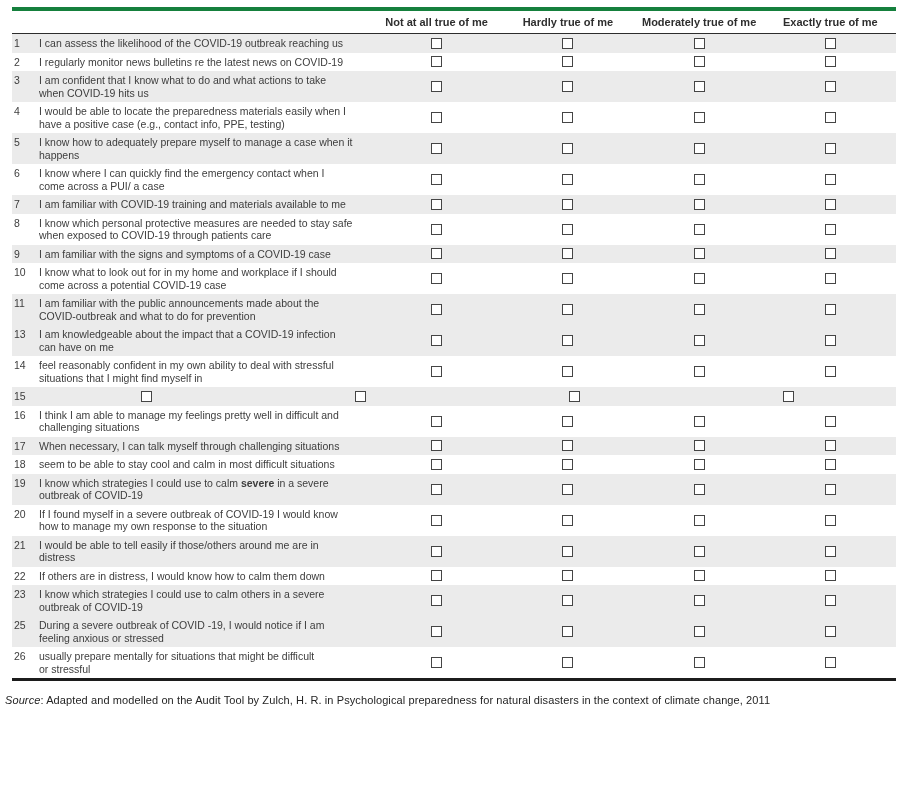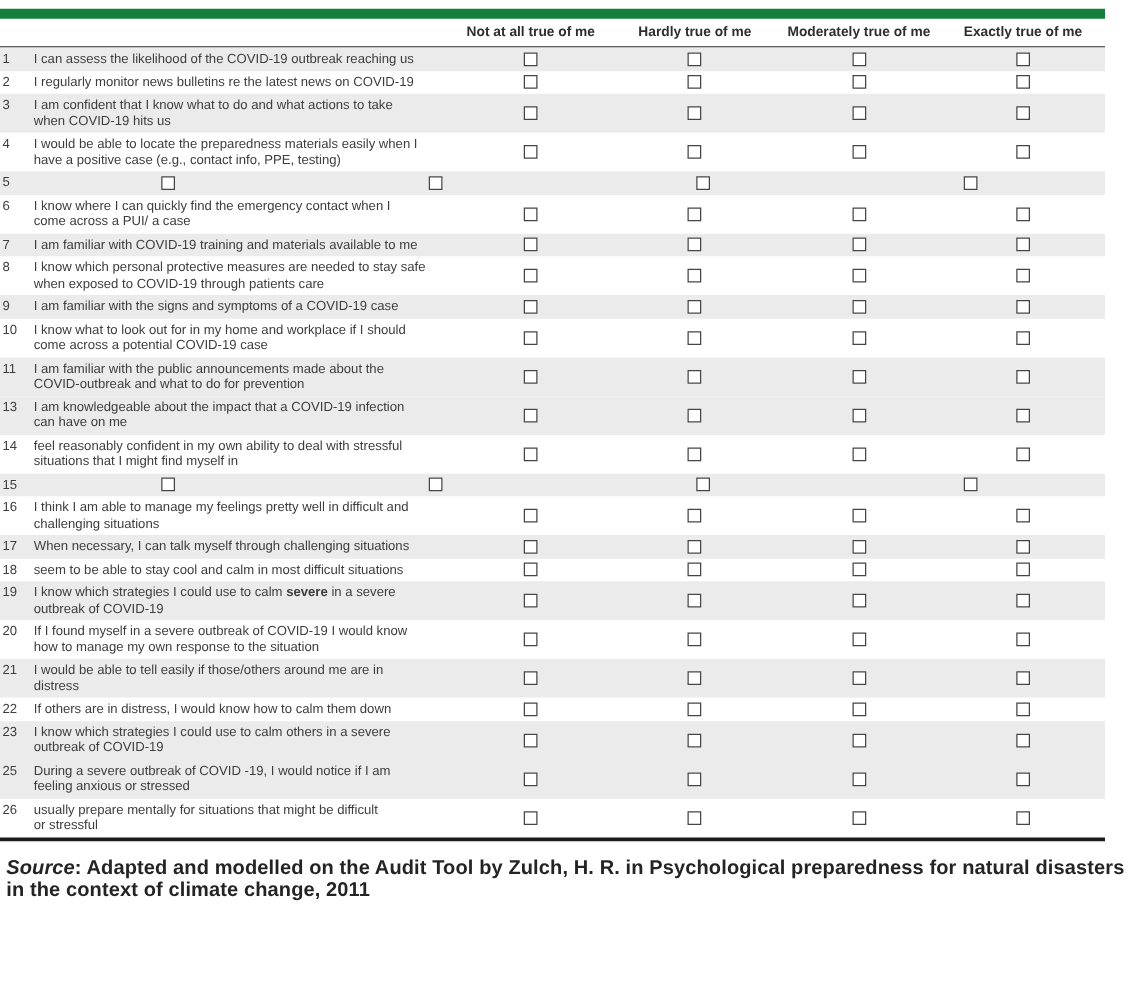--- a/index.html
+++ b/index.html
@@ -13,23 +13,23 @@
     -webkit-font-smoothing: antialiased;
   }
   .page {
     width: 905px;
     height: 796px;
     overflow: hidden;
     box-sizing: border-box;
     padding-top: 7px;
   }
   .survey-table {
-    margin-left: 0;
+    margin-left: 12px;
     width: 884px;
-    border-top: 8px solid #15803d;
+    border-top: 4px solid #15803d;
     border-bottom: 3px solid #1c1c1c;
     box-sizing: border-box;
   }
   .thead {
     display: flex;
     align-items: center;
     height: 22px;
     border-bottom: 1.5px solid #2d2d2d;
     font-weight: bold;
     font-size: 11px;
@@ -66,22 +66,22 @@
   }
   .checkbox {
     display: inline-block;
     width: 9px;
     height: 9px;
     border: 1.5px solid #454545;
     background: #ffffff;
   }
   .source-note {
     margin: 13px 0 0 5px;
-    font-size: 16px;
-    font-weight: bold;
+    font-size: 11px;
+    font-weight: normal;
     color: #242424;
     letter-spacing: 0.1px;
   }
   .source-note .src-label { font-style: italic; }
 </style>
 </head>
 <body>
 
 <div class="page">
 
@@ -156,20 +156,22 @@
           </div>
           <div class="cell opt">
             <span class="checkbox"></span>
           </div>
           <div class="cell opt">
             <span class="checkbox"></span>
           </div>
         </div>
         <div class="row odd">
           <div class="cell num">5</div>
+          <div class="cell q">I know how to adequately prepare myself to manage a case when it
+happens</div>
           <div class="cell opt">
             <span class="checkbox"></span>
           </div>
           <div class="cell opt">
             <span class="checkbox"></span>
           </div>
           <div class="cell opt">
             <span class="checkbox"></span>
           </div>
           <div class="cell opt">

